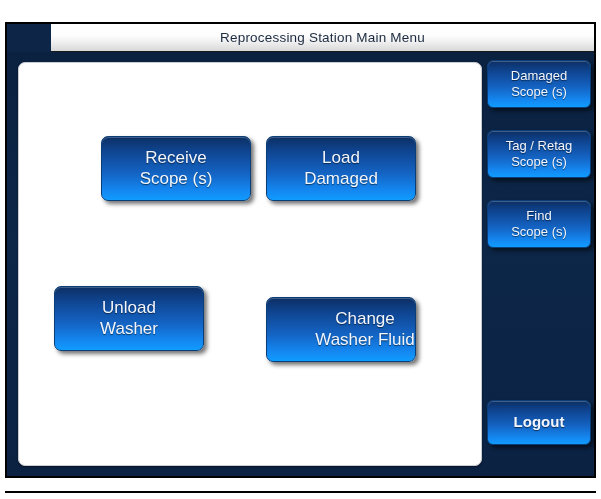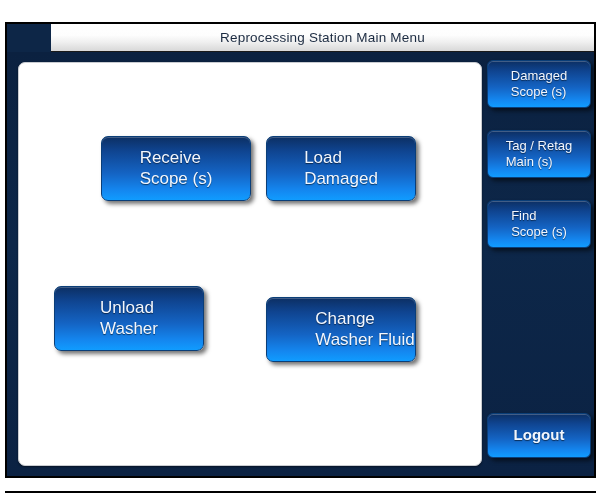--- a/index.html
+++ b/index.html
@@ -90,20 +90,21 @@
         #1464c4 58%,
         #1486ef 84%,
         #109cff 100%);
     box-shadow:
       3px 3px 4px rgba(0,0,0,0.55),
       inset 0 1px 0 rgba(255,255,255,0.22);
     color: #f2f7ff;
     display: flex;
     align-items: center;
     justify-content: center;
+    text-align: center;
     line-height: 1.22;
     text-shadow: 0 1px 1px rgba(0,0,0,0.55);
     cursor: pointer;
     user-select: none;
   }
 
   
   .btn-main {
     width: 150px;
     height: 65px;
@@ -127,21 +128,20 @@
   .btn-find     { top: 148px; }
 
   .btn-logout {
     left: 480px;
     top: 348px;
     width: 104px;
     height: 45px;
     font-size: 15px;
     font-weight: bold;
     border-radius: 6px;
-    margin-top: 13px;
   }
 
   .btn-label {
     display: block;
     white-space: pre-line;
     pointer-events: none;
   }
 
   
   .bottom-rule {
@@ -186,21 +186,21 @@
 Washer Fluid</span>
     </div>
 
     <div class="btn btn-side btn-damaged">
       <span class="btn-label">Damaged
 Scope (s)</span>
     </div>
 
     <div class="btn btn-side btn-tagretag">
       <span class="btn-label">Tag / Retag
-Main (s)</span>
+Scope (s)</span>
     </div>
 
     <div class="btn btn-side btn-find">
       <span class="btn-label">Find
 Scope (s)</span>
     </div>
 
     <div class="btn btn-logout">
       <span class="btn-label">Logout</span>
     </div>

